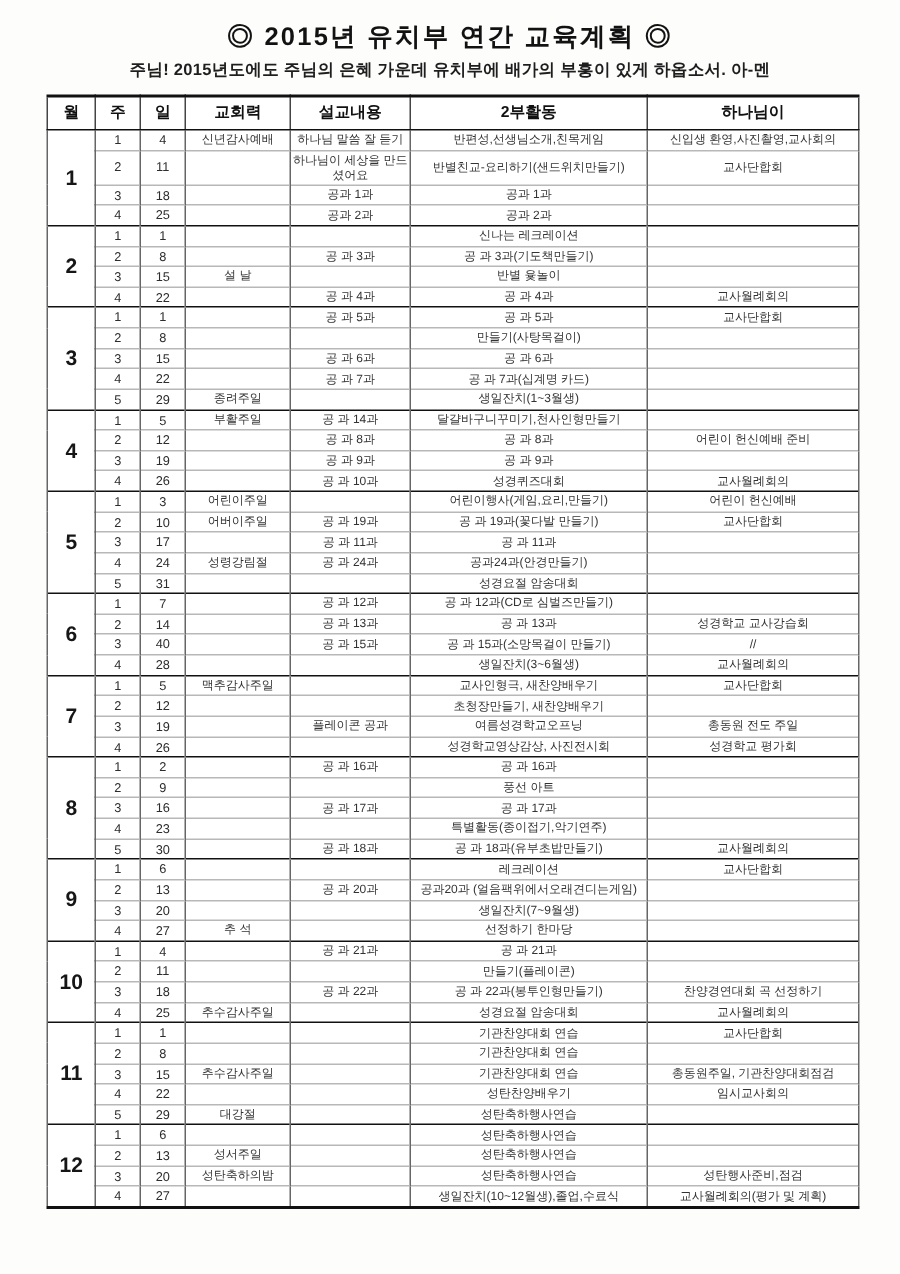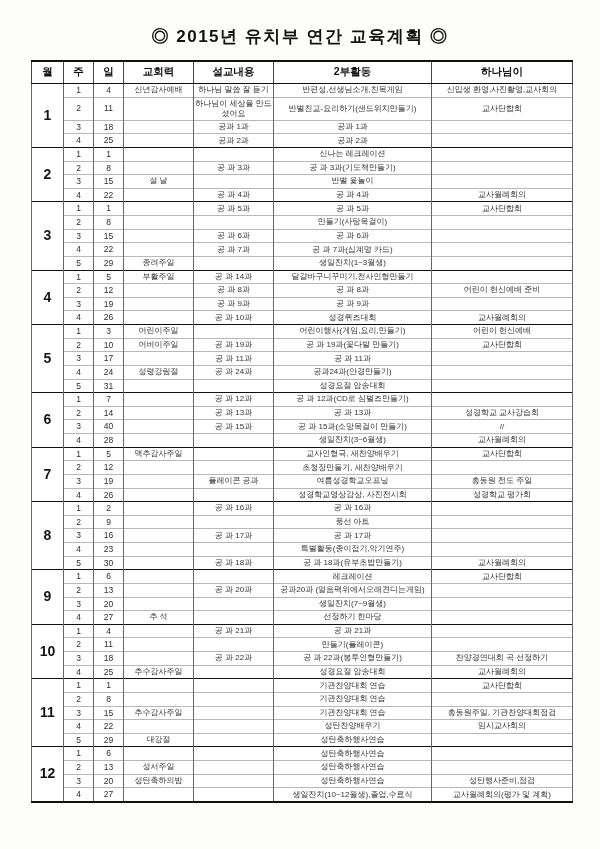--- a/index.html
+++ b/index.html
@@ -10,21 +10,21 @@
     font-family: "Liberation Sans", sans-serif;
     color: #222;
   }
   .page { padding-top: 13px; }
   .title {
     text-align: center;
     font-size: 17px;
     font-weight: bold;
     letter-spacing: 1.5px;
     color: #121212;
-    margin: 12px;
+    margin: 0;
   }
   .subtitle {
     text-align: center;
     font-size: 11px;
     font-weight: bold;
     color: #1e1e1e;
     margin: 3px 0 9px 0;
     letter-spacing: 0.2px;
   }
   table.plan {
@@ -68,20 +68,21 @@
     color: #161616;
     border-top: 1.8px solid #111;
   }
   table.plan td.num { font-size: 8.5px; color: #2d2d2d; }
 </style>
 </head>
 <body>
 
 <div class="page">
   <div class="title">◎  2015년 유치부 연간 교육계획  ◎</div>
+  <div class="subtitle">주님! 2015년도에도 주님의 은혜 가운데 유치부에 배가의 부흥이 있게 하옵소서. 아-멘</div>
 
   <table class="plan">
     <colgroup>
       <col style="width:32px">
         <col style="width:30px">
         <col style="width:30px">
       <col style="width:70px">
         <col style="width:80px">
         <col style="width:158px">
       <col style="width:141px">

